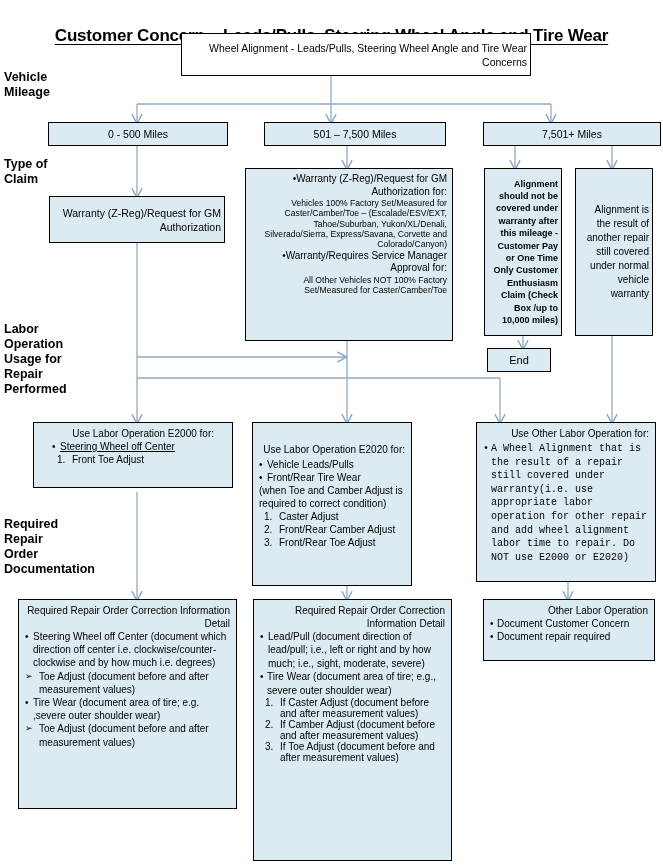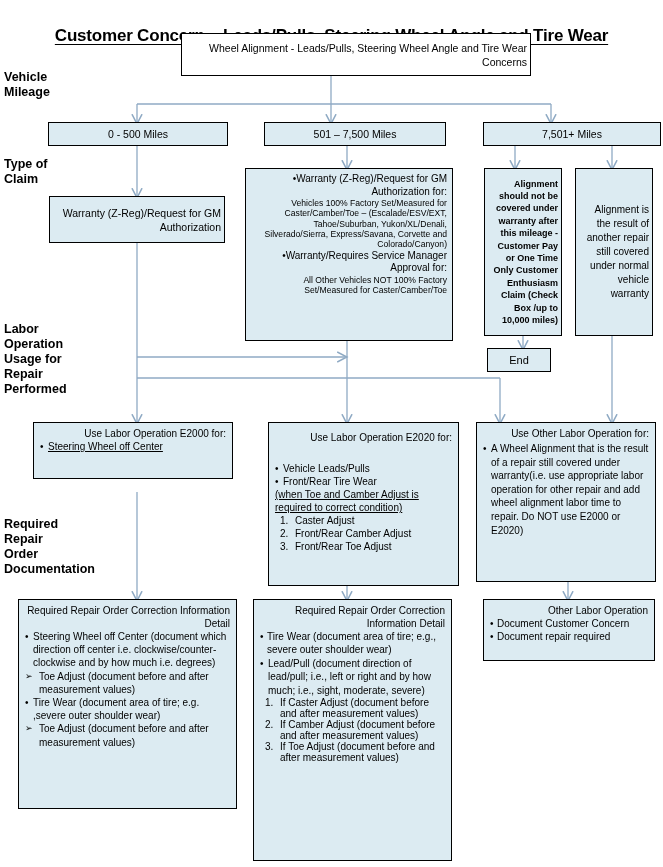--- a/index.html
+++ b/index.html
@@ -142,44 +142,47 @@
   </div>
 
   <div class="box" style="left:575px;top:168px;width:78px;height:168px;display:flex;align-items:center;justify-content:center;">
     <div class="ctr" style="font-size:10px;line-height:14px;">Alignment is the result of another repair still covered under normal vehicle warranty</div>
   </div>
 
   <div class="box" style="left:487px;top:348px;width:64px;height:24px;display:flex;align-items:center;justify-content:center;">
     <span style="font-size:11px;">End</span>
   </div>
 
-  <div class="box" style="left:33px;top:422px;width:200px;height:57px;padding:4px 6px;">
+  <div class="box" style="left:33px;top:422px;width:200px;height:66px;padding:4px 18px;">
     <div class="ctr" style="font-size:10px;line-height:13px;">Use Labor Operation E2000 for:</div>
     <ul class="bl" style="font-size:10px;line-height:13px;text-decoration:underline;">
       <li>Steering Wheel off Center</li>
     </ul>
-  </div>
-
-  <div class="box" style="left:268px;top:422px;width:191px;height:164px;padding:8px 6px;">
+    <ol class="nl" style="font-size:10px;line-height:13px;">
+      <li>Front Toe Adjust</li>
+    </ol>
+  </div>
+
+  <div class="box" style="left:252px;top:422px;width:160px;height:164px;padding:20px 6px;">
     <div class="ctr" style="font-size:10px;line-height:13px;">Use Labor Operation E2020 for:</div>
-    <ul class="bl" style="font-size:10px;line-height:13px;margin-top:18px;">
+    <ul class="bl" style="font-size:10px;line-height:13px;margin-top:2px;">
       <li>Vehicle Leads/Pulls</li>
       <li>Front/Rear Tire Wear</li>
     </ul>
-    <div class="lft" style="font-size:10px;line-height:13px;text-decoration:underline;">(when Toe and Camber Adjust is required to correct condition)</div>
+    <div class="lft" style="font-size:10px;line-height:13px;">(when Toe and Camber Adjust is required to correct condition)</div>
     <ol class="nl" style="font-size:10px;line-height:13px;">
       <li>Caster Adjust</li>
       <li>Front/Rear Camber Adjust</li>
       <li>Front/Rear Toe Adjust</li>
     </ol>
   </div>
 
   <div class="box" style="left:476px;top:422px;width:180px;height:160px;padding:4px 6px;">
     <div class="ctr" style="font-size:10px;line-height:13px;">Use Other Labor Operation for:</div>
-    <ul class="bl" style="font-size:10px;line-height:13.6px;margin-top:2px;">
+    <ul class="bl" style="font-size:10px;line-height:13.6px;margin-top:2px;font-family:Liberation Mono, monospace;">
       <li>A Wheel Alignment that is the result of a repair still covered under warranty(i.e. use appropriate labor operation for other repair and add wheel alignment labor time to repair. Do NOT use E2000 or E2020)</li>
     </ul>
   </div>
 
   <div class="box" style="left:18px;top:599px;width:219px;height:210px;padding:4px 6px;">
     <div class="ctr" style="font-size:10px;line-height:13px;">Required Repair Order Correction Information Detail</div>
     <ul class="bl" style="font-size:10px;line-height:13.2px;">
       <li>Steering Wheel off Center (document which direction off center i.e. clockwise/counter-clockwise and by how much i.e. degrees)</li>
     </ul>
     <ul class="ar" style="font-size:10px;line-height:13.2px;">
@@ -189,24 +192,24 @@
       <li>Tire Wear (document area of tire; e.g. ,severe outer shoulder wear)</li>
     </ul>
     <ul class="ar" style="font-size:10px;line-height:13.2px;">
       <li>Toe Adjust (document before and after measurement values)</li>
     </ul>
   </div>
 
   <div class="box" style="left:253px;top:599px;width:199px;height:262px;padding:4px 6px;">
     <div class="ctr" style="font-size:10px;line-height:13px;">Required Repair Order Correction Information Detail</div>
     <ul class="bl" style="font-size:10px;line-height:13.4px;">
+      <li>Lead/Pull (document direction of lead/pull; i.e., left or right and by how much; i.e., sight, moderate, severe)</li>
+    </ul>
+    <ul class="bl" style="font-size:10px;line-height:13.4px;">
       <li style="padding-left:7px;">Tire Wear (document area of tire; e.g., severe outer shoulder wear)</li>
-    </ul>
-    <ul class="bl" style="font-size:10px;line-height:13.4px;">
-      <li>Lead/Pull (document direction of lead/pull; i.e., left or right and by how much; i.e., sight, moderate, severe)</li>
     </ul>
     <ol class="nl" style="font-size:10px;line-height:11px;">
       <li>If Caster Adjust (document before and after measurement values)</li>
       <li>If Camber Adjust (document before and after measurement values)</li>
       <li>If Toe Adjust (document before and after measurement values)</li>
     </ol>
   </div>
 
   <div class="box" style="left:483px;top:599px;width:172px;height:62px;padding:4px 6px;">
     <div class="ctr" style="font-size:10px;line-height:13px;">Other Labor Operation</div>

